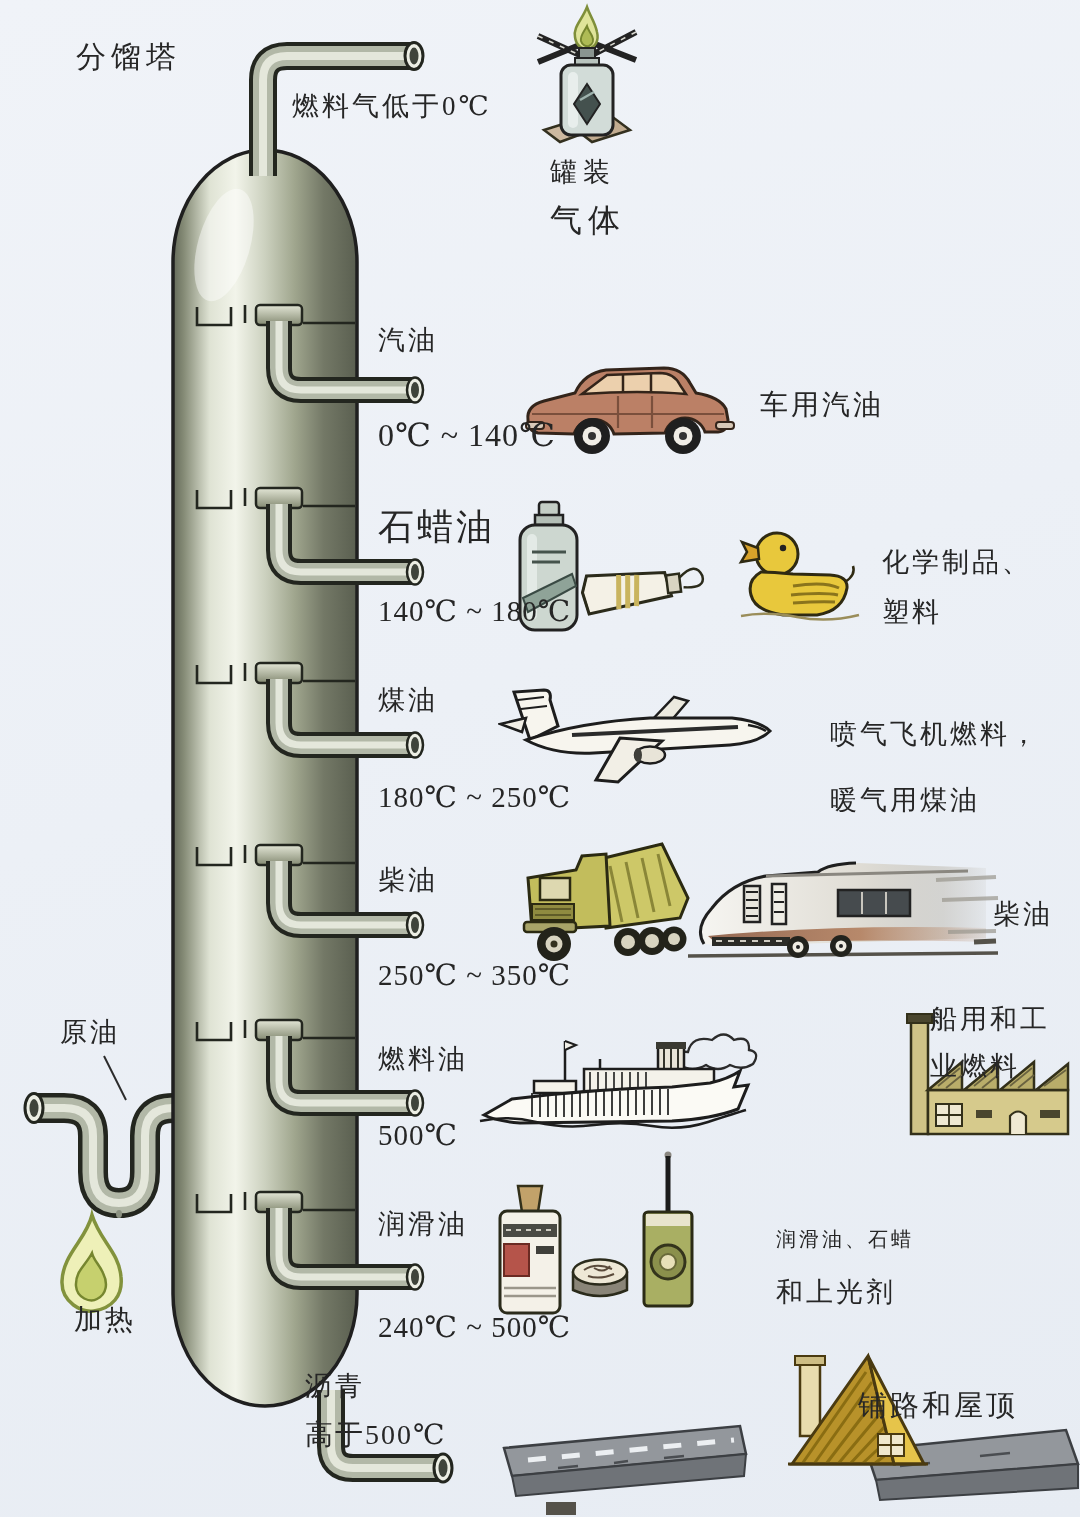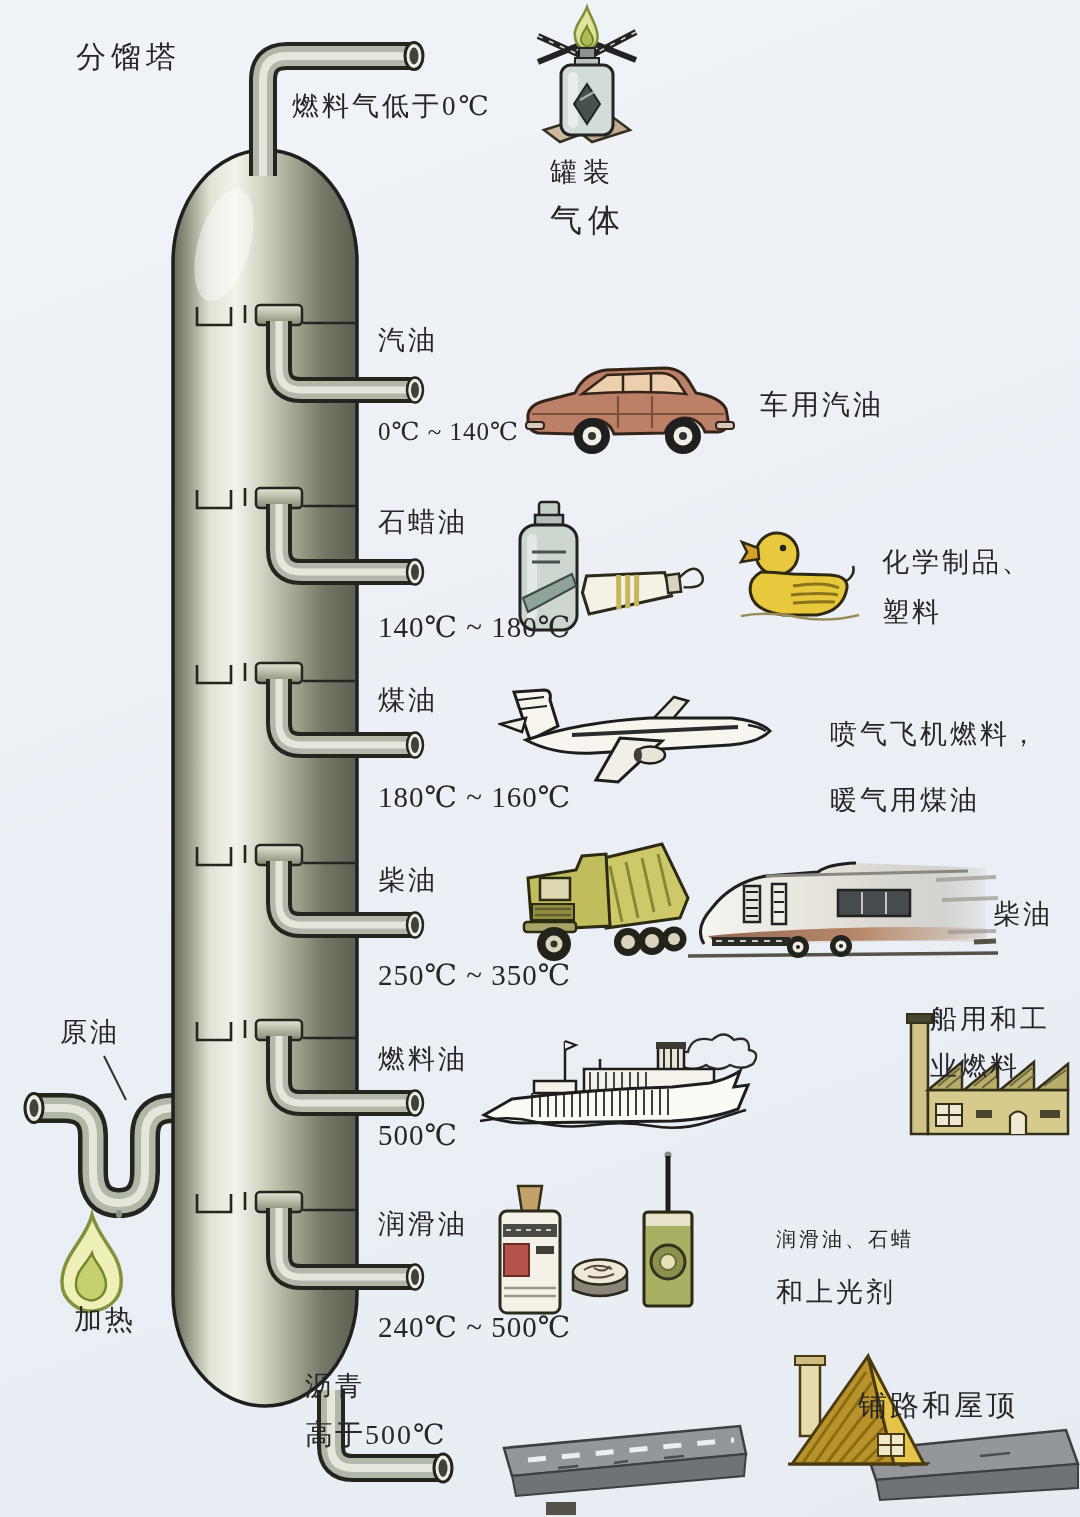--- a/index.html
+++ b/index.html
@@ -317,30 +317,30 @@
     <path d="M111,88 L111,110 M98,99 L124,99" stroke="#4a3a10" stroke-width="1.8"></path>
     <path d="M8,118 L148,118" stroke="#4a3a10" stroke-width="3"></path>
   </svg>
 
   <div class="lbl" style="left:76px;top:40px;font-size:30px;letter-spacing:5px;">分馏塔</div>
   <div class="lbl" style="left:292px;top:92px;font-size:27px;">燃料气低于0℃</div>
   <div class="lbl" style="left:550px;top:158px;font-size:27px;letter-spacing:6px;">罐装</div>
   <div class="lbl" style="left:550px;top:203px;font-size:32px;letter-spacing:6px;">气体</div>
 
   <div class="lbl" style="left:378px;top:326px;font-size:27px;">汽油</div>
-  <div class="lbl temp" style="left:378px;top:418px;font-size:25px;">0℃ ~ 140℃</div>
+  <div class="lbl temp" style="left:378px;top:418px;font-size:32px;">0℃ ~ 140℃</div>
   <div class="lbl" style="left:760px;top:390px;font-size:28px;">车用汽油</div>
 
-  <div class="lbl" style="left:378px;top:508px;font-size:27px;">石蜡油</div>
-  <div class="lbl temp" style="left:378px;top:612px;font-size:29px;text-align:center;">140℃ ~ 180℃</div>
+  <div class="lbl" style="left:378px;top:508px;font-size:36px;">石蜡油</div>
+  <div class="lbl temp" style="left:378px;top:596px;font-size:29px;text-align:center;">140℃ ~ 180℃</div>
   <div class="lbl" style="left:882px;top:548px;font-size:27px;">化学制品、</div>
   <div class="lbl" style="left:882px;top:598px;font-size:27px;">塑料</div>
 
   <div class="lbl" style="left:378px;top:686px;font-size:27px;">煤油</div>
-  <div class="lbl temp" style="left:378px;top:782px;font-size:29px;">180℃ ~ 160℃</div>
+  <div class="lbl temp" style="left:378px;top:782px;font-size:29px;">180℃ ~ 250℃</div>
   <div class="lbl" style="left:830px;top:720px;font-size:27px;">喷气飞机燃料，</div>
   <div class="lbl" style="left:830px;top:786px;font-size:27px;">暖气用煤油</div>
 
   <div class="lbl" style="left:378px;top:866px;font-size:27px;">柴油</div>
   <div class="lbl temp" style="left:378px;top:960px;font-size:29px;">250℃ ~ 350℃</div>
   <div class="lbl" style="left:993px;top:900px;font-size:27px;">柴油</div>
 
   <div class="lbl" style="left:378px;top:1045px;font-size:27px;">燃料油</div>
   <div class="lbl temp" style="left:378px;top:1120px;font-size:29px;">500℃</div>
   <div class="lbl" style="left:930px;top:1005px;font-size:27px;">船用和工</div>

